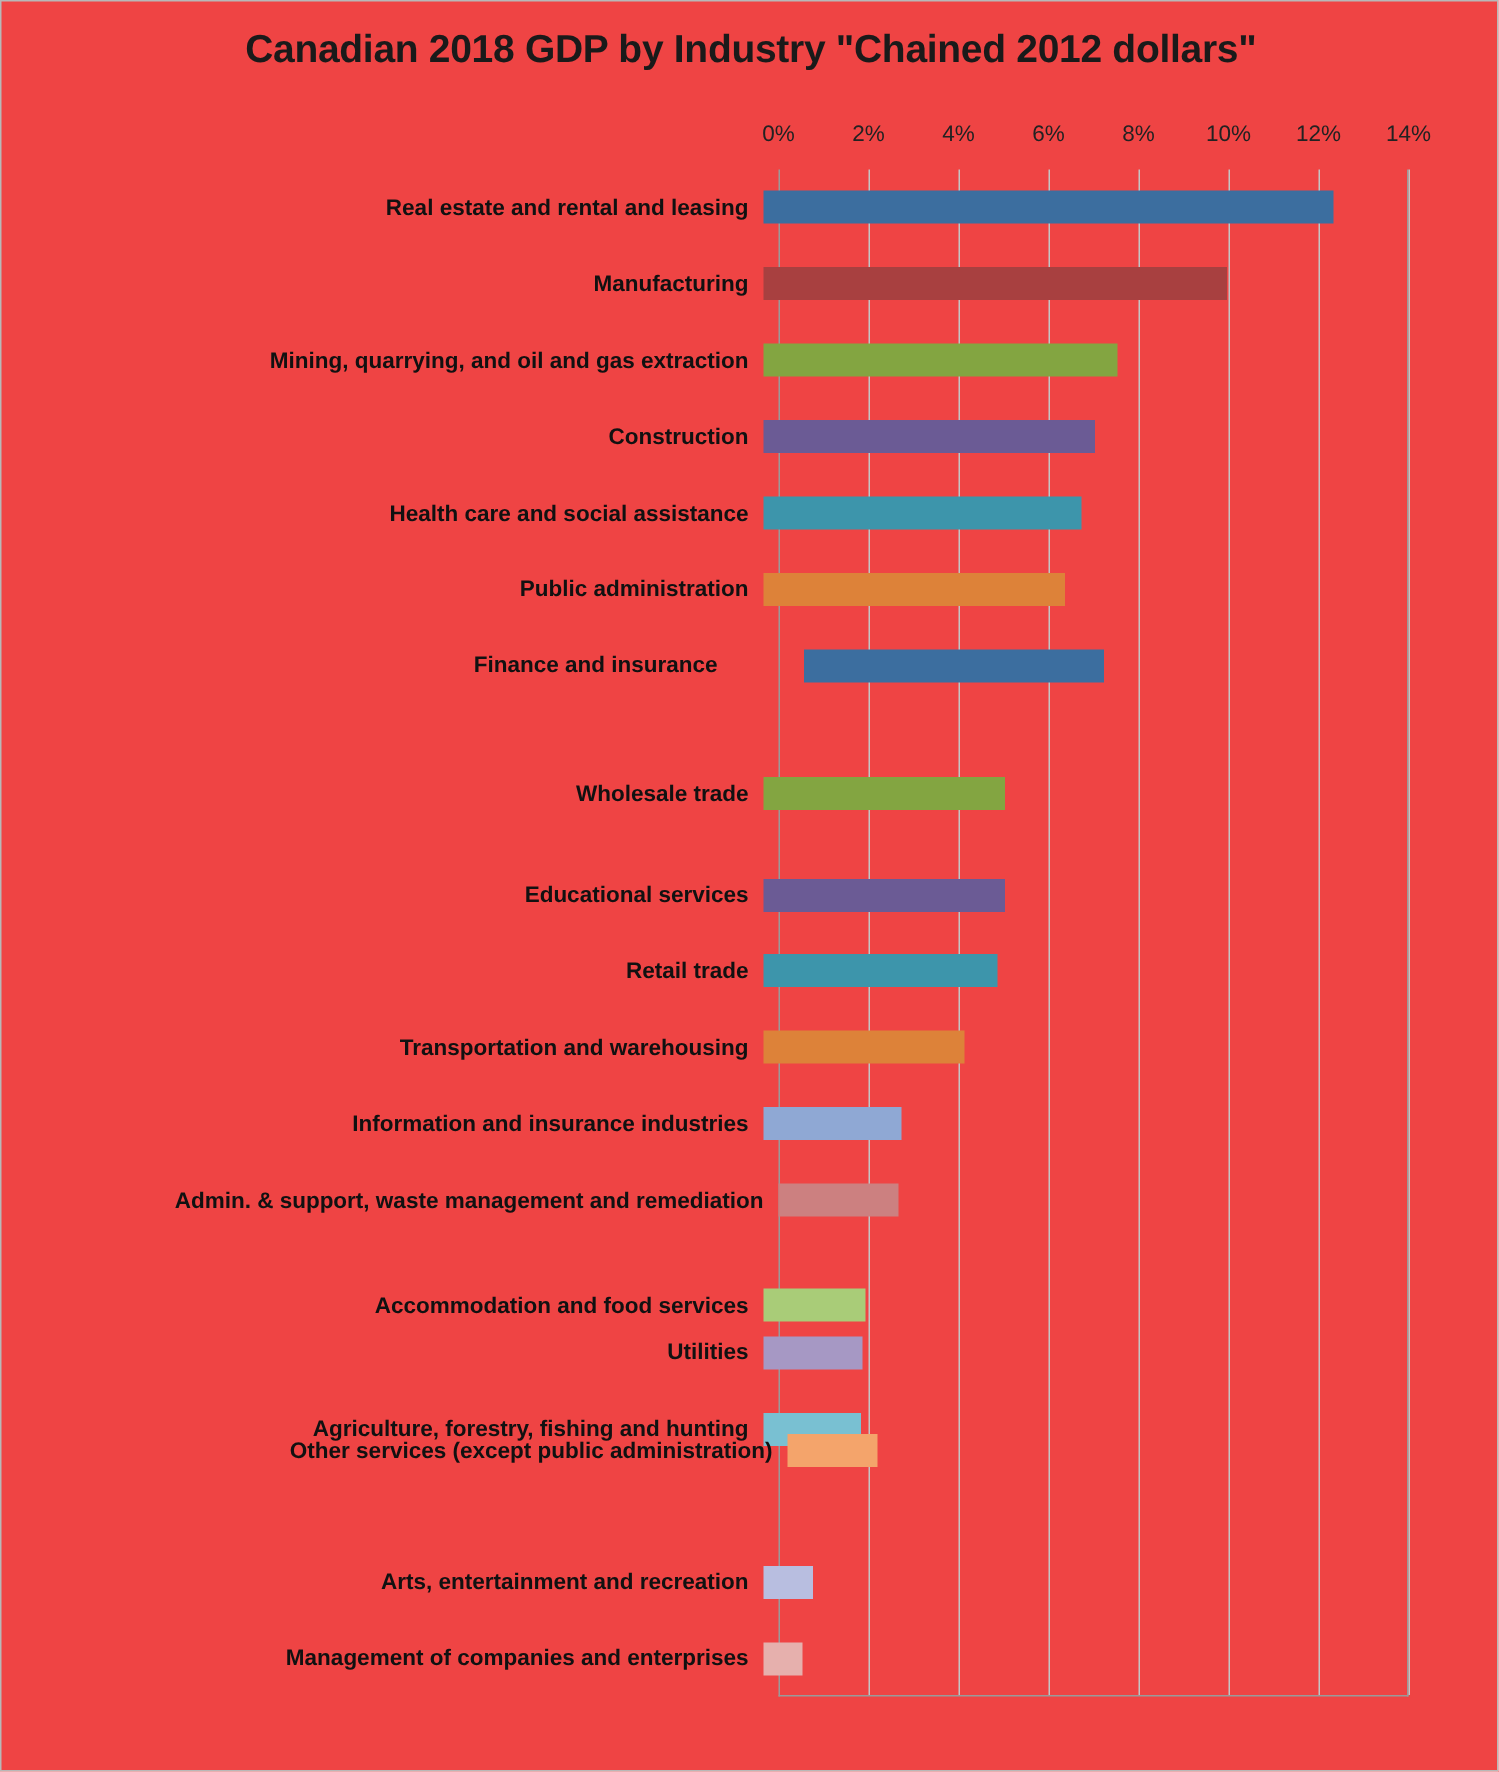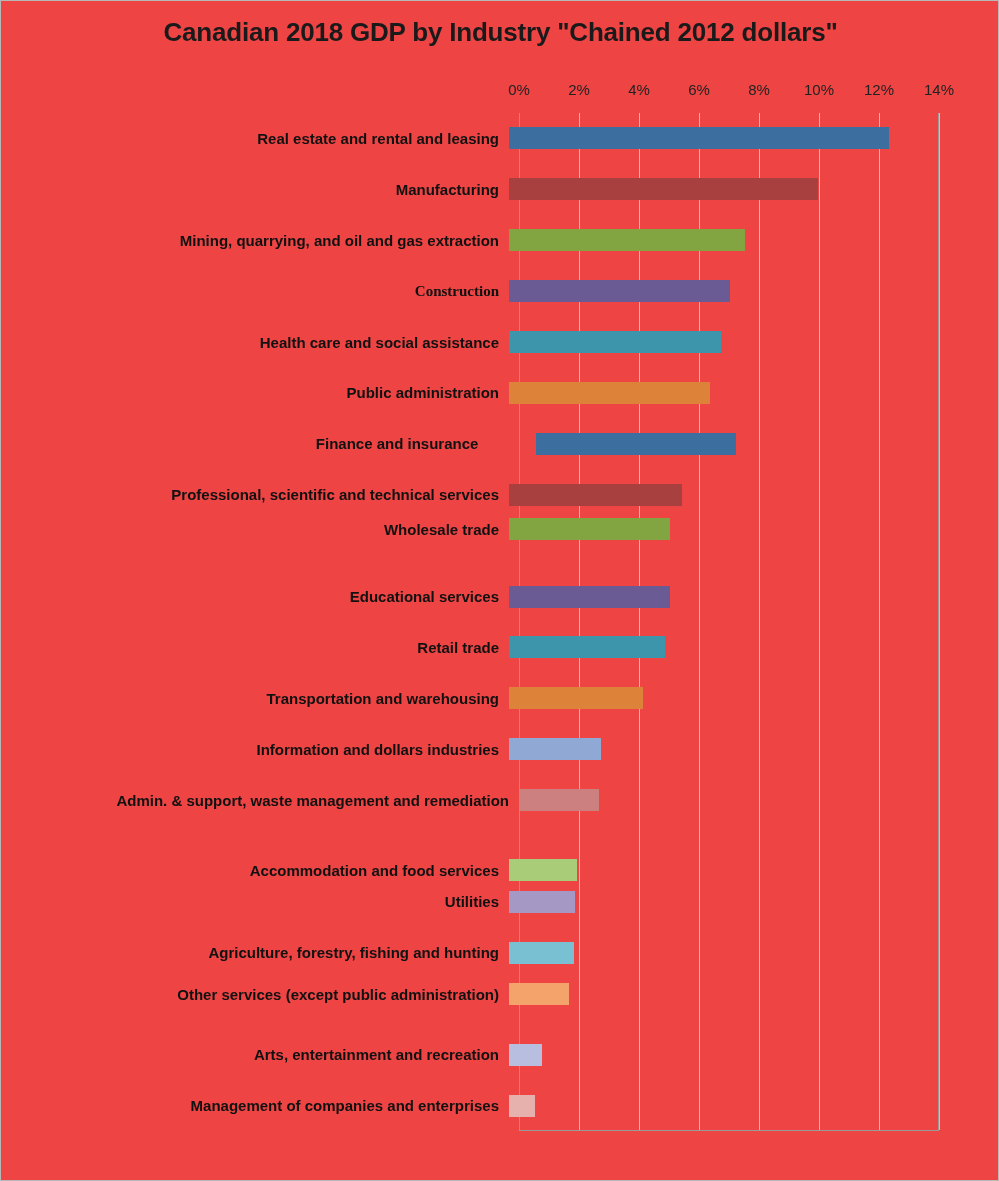--- a/index.html
+++ b/index.html
@@ -142,21 +142,21 @@
         <div class="bar-wrap" style="height: 50.9px;">
           <div class="bar" title="Manufacturing: 10.3%" style="width: 309px; background: rgb(168, 64, 64);"></div>
         </div>
       </div>
       <div class="row" style="top: 101.8px; height: 50.9px;">
         <div class="row-label">Mining, quarrying, and oil and gas extraction</div>
         <div class="bar-wrap" style="height: 50.9px;">
           <div class="bar" title="Mining, quarrying, and oil and gas extraction: 7.85%" style="width: 235.5px; background: rgb(131, 165, 65);"></div>
         </div>
       </div>
-      <div class="row" style="top: 152.7px; height: 50.9px; font-family: Liberation Serif, serif;">
+      <div class="row" style="top: 152.7px; height: 50.9px;">
         <div class="row-label">Construction</div>
         <div class="bar-wrap" style="height: 50.9px;">
           <div class="bar" title="Construction: 7.35%" style="width: 220.5px; background: rgb(107, 91, 149);"></div>
         </div>
       </div>
       <div class="row" style="top: 203.6px; height: 50.9px;">
         <div class="row-label">Health care and social assistance</div>
         <div class="bar-wrap" style="height: 50.9px;">
           <div class="bar" title="Health care and social assistance: 7.05%" style="width: 211.5px; background: rgb(61, 149, 171);"></div>
         </div>
@@ -166,26 +166,20 @@
         <div class="bar-wrap" style="height: 50.9px;">
           <div class="bar" title="Public administration: 6.7%" style="width: 201px; background: rgb(221, 130, 57);"></div>
         </div>
       </div>
       <div class="row" style="top: 305.4px; height: 50.9px; gap: 48px;">
         <div class="row-label">Finance and insurance</div>
         <div class="bar-wrap" style="height: 50.9px;">
           <div class="bar" title="Finance and insurance: 6.65%" style="width: 199.5px; background: rgb(60, 110, 159);"></div>
         </div>
       </div>
-      <div class="row" style="top: 356.3px; height: 50.9px;">
-        <div class="row-label">Professional, scientific and technical services</div>
-        <div class="bar-wrap" style="height: 50.9px;">
-          <div class="bar" title="Professional, scientific and technical services: 5.75%" style="width: 172.5px; background: rgb(168, 64, 64);"></div>
-        </div>
-      </div>
       <div class="row" style="top: 391px; height: 50.9px;">
         <div class="row-label">Wholesale trade</div>
         <div class="bar-wrap" style="height: 50.9px;">
           <div class="bar" title="Wholesale trade: 5.35%" style="width: 160.5px; background: rgb(131, 165, 65);"></div>
         </div>
       </div>
       <div class="row" style="top: 458.1px; height: 50.9px;">
         <div class="row-label">Educational services</div>
         <div class="bar-wrap" style="height: 50.9px;">
           <div class="bar" title="Educational services: 5.35%" style="width: 160.5px; background: rgb(107, 91, 149);"></div>
@@ -197,21 +191,21 @@
           <div class="bar" title="Retail trade: 5.2%" style="width: 156px; background: rgb(61, 149, 171);"></div>
         </div>
       </div>
       <div class="row" style="top: 559.9px; height: 50.9px;">
         <div class="row-label">Transportation and warehousing</div>
         <div class="bar-wrap" style="height: 50.9px;">
           <div class="bar" title="Transportation and warehousing: 4.45%" style="width: 133.5px; background: rgb(221, 130, 57);"></div>
         </div>
       </div>
       <div class="row" style="top: 610.8px; height: 50.9px;">
-        <div class="row-label">Information and dollars industries</div>
+        <div class="row-label">Information and insurance industries</div>
         <div class="bar-wrap" style="height: 50.9px;">
           <div class="bar" title="Information and cultural industries: 3.05%" style="width: 91.5px; background: rgb(143, 168, 212);"></div>
         </div>
       </div>
       <div class="row" style="top: 661.7px; height: 50.9px; justify-content: flex-end;">
         <div class="row-label">Admin. &amp; support, waste management and remediation</div>
         <div class="bar-wrap" style="height: 50.9px;">
           <div class="bar" title="Admin. &amp; support, waste management and remediation: 2.65%" style="width: 79.5px; background: rgb(204, 128, 128);"></div>
         </div>
       </div>
@@ -226,21 +220,21 @@
         <div class="bar-wrap" style="height: 50.9px;">
           <div class="bar" title="Utilities: 2.2%" style="width: 66px; background: rgb(166, 152, 196);"></div>
         </div>
       </div>
       <div class="row" style="top: 814.4px; height: 50.9px;">
         <div class="row-label">Agriculture, forestry, fishing and hunting</div>
         <div class="bar-wrap" style="height: 50.9px;">
           <div class="bar" title="Agriculture, forestry, fishing and hunting: 2.15%" style="width: 64.5px; background: rgb(121, 192, 210);"></div>
         </div>
       </div>
-      <div class="row" style="top: 856px; height: 50.9px;">
+      <div class="row" style="top: 829px; height: 50.9px; padding-left: 16px;">
         <div class="row-label">Other services (except public administration)</div>
         <div class="bar-wrap" style="height: 50.9px;">
           <div class="bar" title="Other services (except public administration): 2%" style="width: 60px; background: rgb(244, 164, 107);"></div>
         </div>
       </div>
       <div class="row" style="top: 967.1px; height: 50.9px;">
         <div class="row-label">Management of companies and enterprises</div>
         <div class="bar-wrap" style="height: 50.9px;">
           <div class="bar" title="Management of companies and enterprises: 0.85%" style="width: 25.5px; background: rgb(230, 176, 173);"></div>
         </div>

